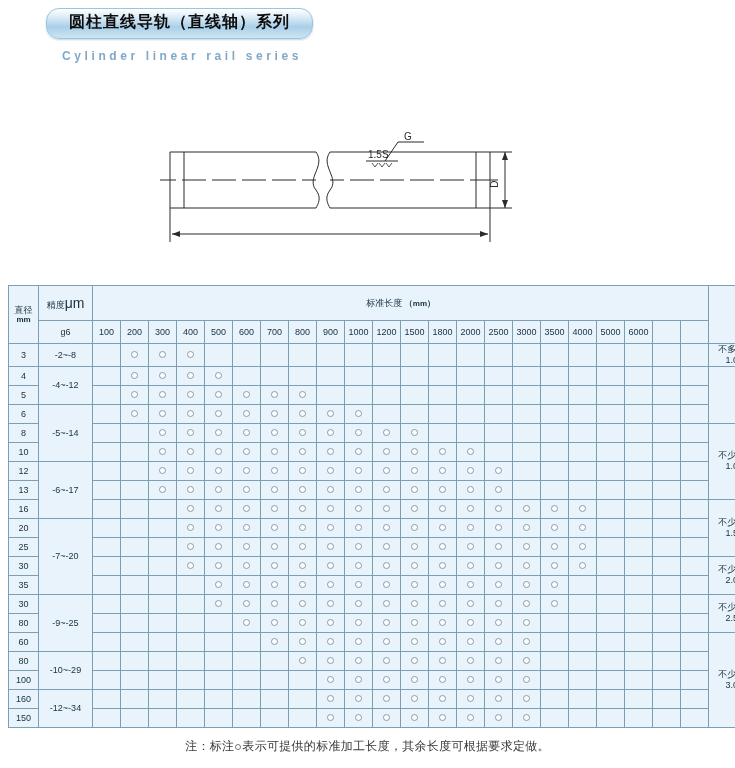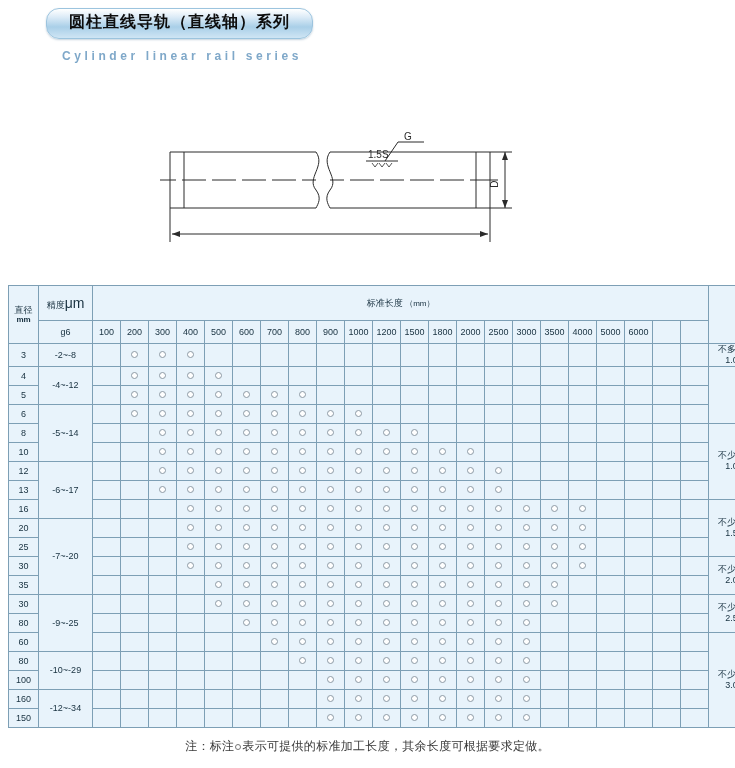--- a/index.html
+++ b/index.html
@@ -93,21 +93,21 @@
 
   .cell-diam {
     font-size: 11px;
     font-weight: bold;
     line-height: 1.15;
   }
   .cell-diam .unit { font-size: 8px; font-weight: bold; display: block; }
   .cell-prec { font-size: 11px; font-weight: bold; }
   .cell-prec .mu { font-size: 14px; }
   .cell-std { font-size: 11px; font-weight: bold; }
-  .cell-std .mm { font-size: 8px; font-weight: normal; }
+  .cell-std .mm { font-size: 8px; font-weight: bold; }
   .cell-g6 { font-size: 11px; font-weight: bold; }
   .len-lbl { font-size: 8.5px; }
 
   tbody td { height: 18px; }
   .d-col { width: 30px; font-size: 9px; }
   .t-col { width: 54px; font-size: 9px; }
   .len-col { width: 28px; }
   .blank-col { width: 28px; }
   .note-col { width: 46px; font-size: 9px; line-height: 1.15; }
 

